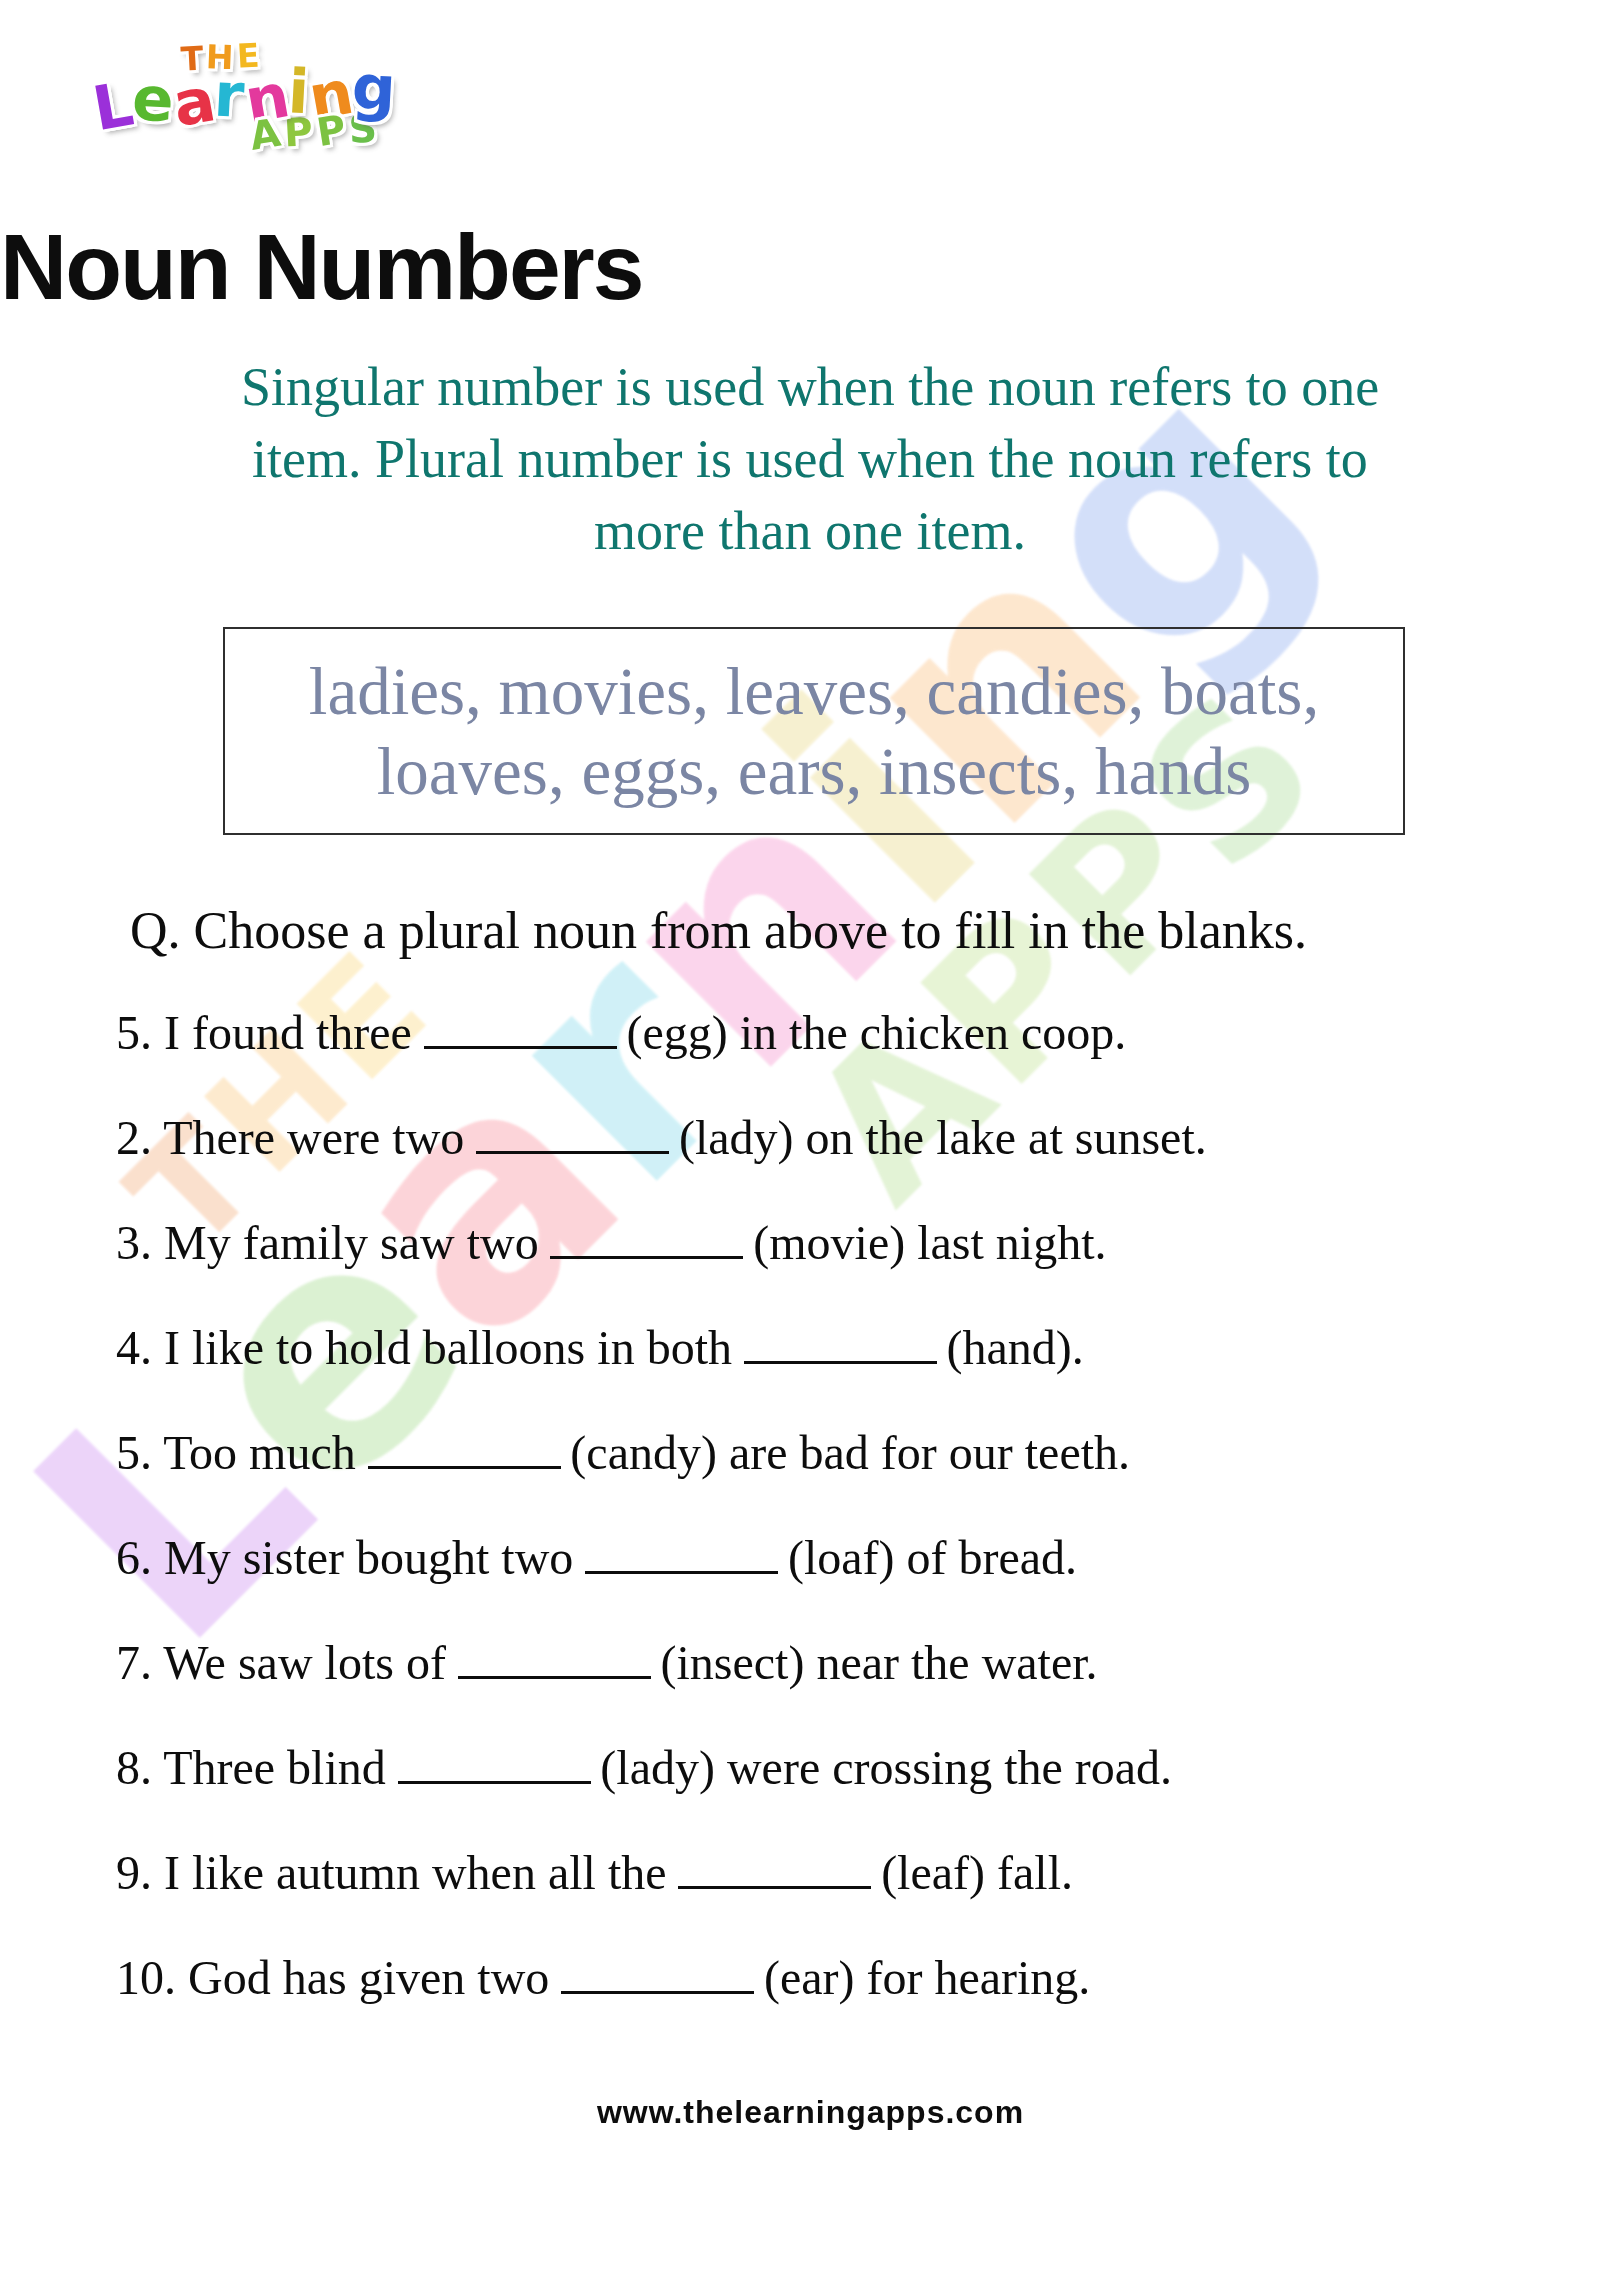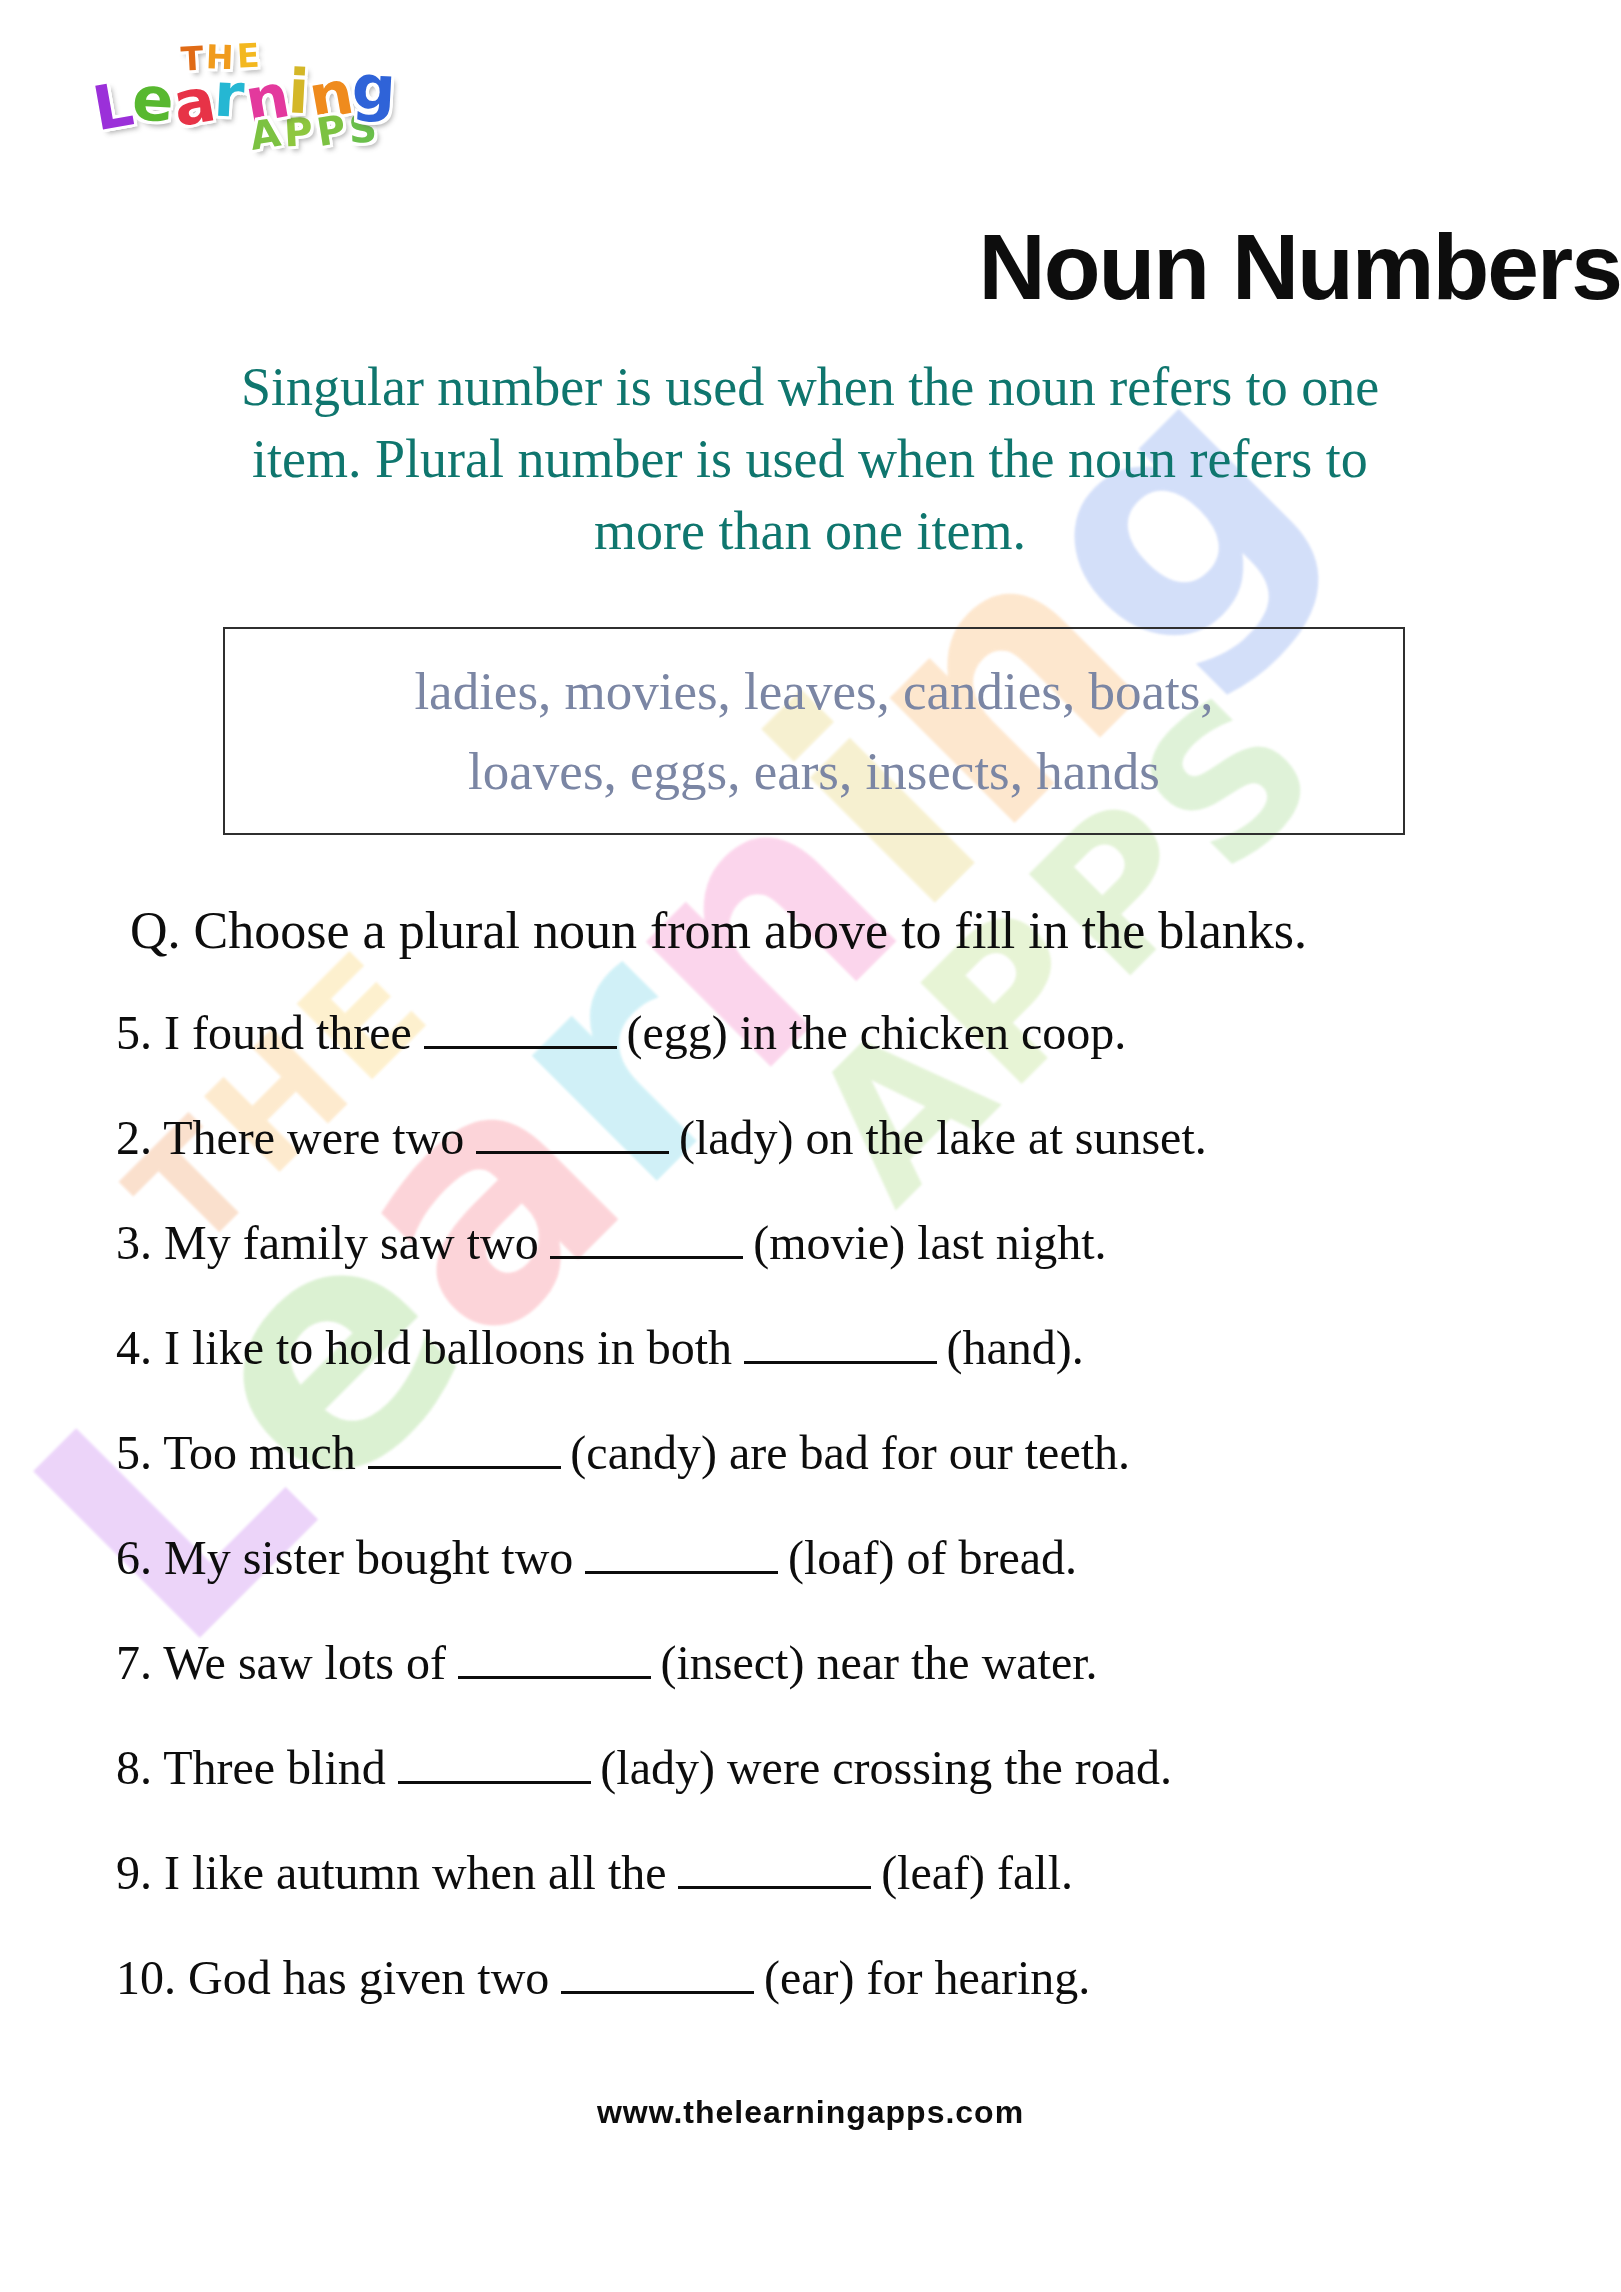--- a/index.html
+++ b/index.html
@@ -55,21 +55,21 @@
   .logo-apps     { font-size: 39px; margin-top: -11.8px; margin-left: 155px; letter-spacing: 3.9px; }
   .logo-learning span:nth-child(odd)  { transform: rotate(-7deg) translateY(2px); }
   .logo-learning span:nth-child(even) { transform: rotate(6deg)  translateY(-2.9px); }
   .logo-the span:nth-child(2) { transform: rotate(5deg); }
   .logo-apps span:nth-child(odd) { transform: rotate(-6deg); }
 
   
   .title {
     left: 0; top: 214px; width: 100%;
     margin: 0;
-    text-align: right;
+    text-align: left;
     font-family: "Liberation Sans", sans-serif;
     font-weight: bold;
     font-size: 93px;
     letter-spacing: -2px;
     color: #0d0d0d;
   }
   .intro {
     left: 222px; top: 351px; width: 1176px;
     margin: 0;
     text-align: center;
@@ -79,21 +79,21 @@
   }
   .word-bank {
     left: 223px; top: 627px;
     width: 1182px; height: 208px;
     border: 2.9px solid #2f2f2f;
     box-sizing: border-box;
     display: flex;
     flex-direction: column;
     justify-content: center;
     text-align: center;
-    font-size: 53px;
+    font-size: 67px;
     line-height: 80px;
     color: #7b86a4;
     background: transparent;
   }
   .question {
     left: 113px; top: 884px;
     margin: 17px;
     font-size: 52px;
     color: #0d0d0d;
     white-space: nowrap;

